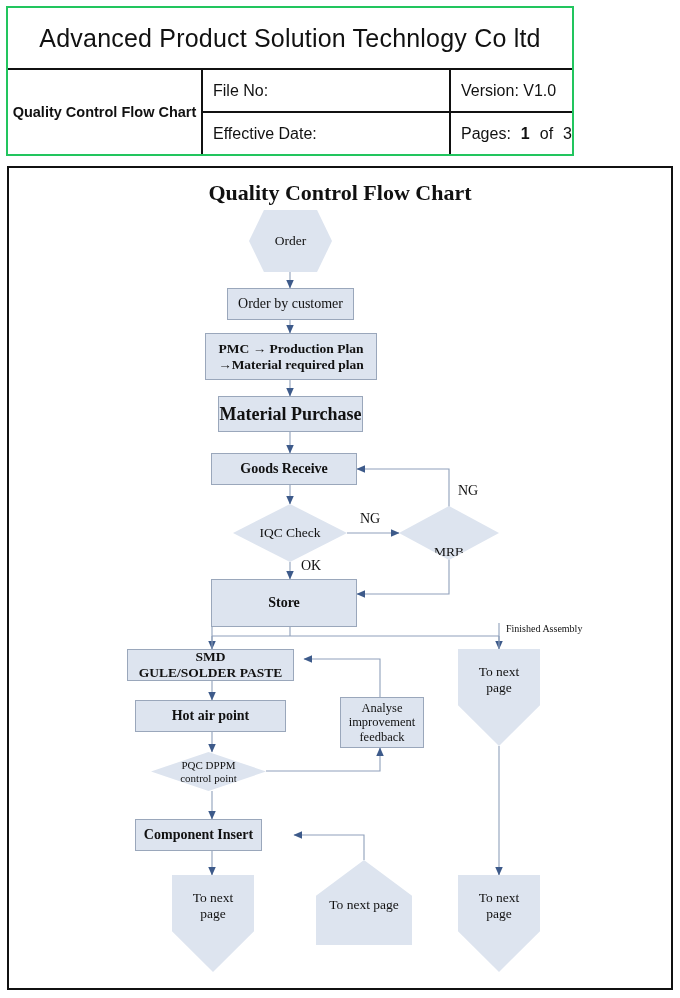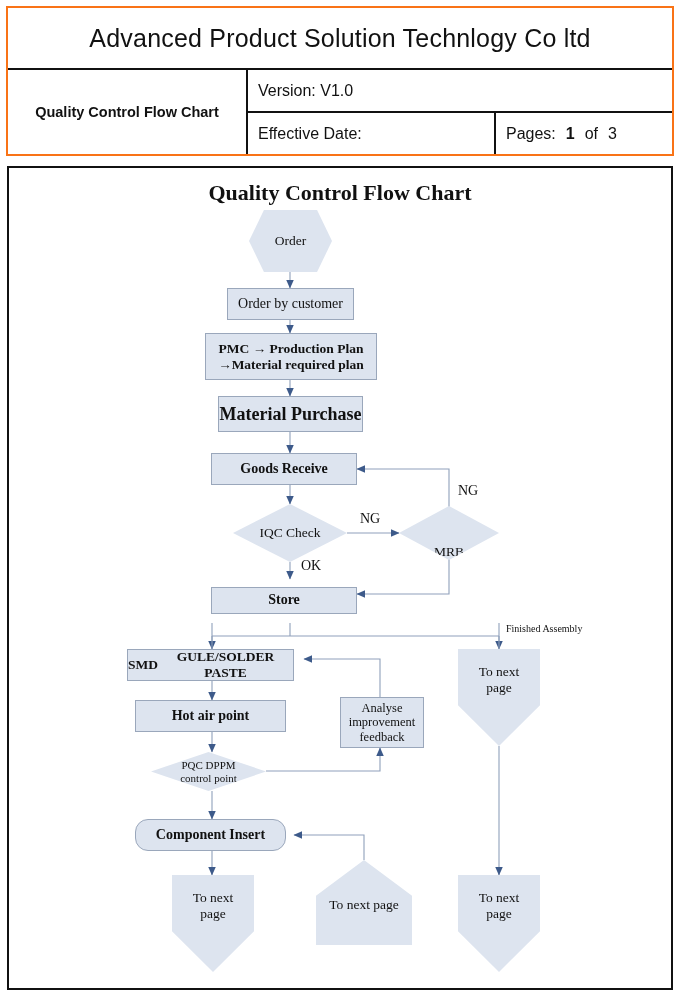--- a/index.html
+++ b/index.html
@@ -1,19 +1,19 @@
 <!DOCTYPE html>
 <html><head>
 <meta charset="utf-8">
 <style>
   html,body{margin:0;padding:0;background:#ffffff;}
   body{width:680px;height:998px;position:relative;font-family:"Liberation Sans",sans-serif;}
 
   
-  .doc-header{position:absolute;left:6px;top:6px;width:668px;border:2px solid #f97316;box-sizing:border-box;background:#fff;}
+  .doc-header{position:absolute;left:6px;top:6px;width:568px;border:2px solid #22c55e;box-sizing:border-box;background:#fff;}
   .hdr-title-row{height:60px;border-bottom:2px solid #111;display:flex;align-items:center;justify-content:center;}
   .hdr-title{font-size:25px;color:#111;font-family:"Liberation Sans",sans-serif;letter-spacing:.2px;}
   .hdr-grid{display:flex;height:84px;}
   .hdr-cell-name{width:240px;border-right:2px solid #111;display:flex;align-items:center;justify-content:center;box-sizing:border-box;}
   .hdr-cell-name span{font-weight:bold;font-size:14.5px;color:#111;}
   .hdr-right{flex:1;display:flex;flex-direction:column;}
   .hdr-rrow{flex:1;display:flex;}
   .hdr-rrow:first-child{border-bottom:2px solid #111;}
   .hdr-field{display:flex;align-items:center;padding-left:10px;box-sizing:border-box;font-size:16px;color:#111;}
   .hdr-field.f1{width:248px;border-right:2px solid #111;}
@@ -44,20 +44,21 @@
 <div class="doc-header">
   <div class="hdr-title-row">
     <span class="hdr-title">Advanced Product Solution Technlogy Co ltd</span>
   </div>
   <div class="hdr-grid">
     <div class="hdr-cell-name">
       <span>Quality Control Flow Chart</span>
     </div>
     <div class="hdr-right">
       <div class="hdr-rrow">
+        <div class="hdr-field f1">File No:</div>
         <div class="hdr-field f2">Version: V1.0</div>
       </div>
       <div class="hdr-rrow">
         <div class="hdr-field f1">Effective Date:</div>
         <div class="hdr-field f2">
           <span>Pages:</span>
             <span class="pg-sp"></span>
             <span class="pg-b">1</span>
             <span class="pg-sp"></span>
             <span>of</span>
@@ -152,45 +153,45 @@
   </div>
 
   <div class="node dia" style="left:224px;top:336px;width:114px;height:58px;font-size:13.5px;">
     <span>IQC Check</span>
   </div>
 
   <div class="node dia" style="left:390px;top:338px;width:100px;height:54px;font-size:13.5px;align-items:flex-end;">
     <span>MRB</span>
   </div>
 
-  <div class="node rect bold" style="left:202px;top:411px;width:146px;height:27px;font-size:14px;margin-top:8px;">
+  <div class="node rect bold" style="left:202px;top:411px;width:146px;height:48px;font-size:14px;">
     <span>Store</span>
   </div>
 
-  <div class="node rect bold" style="left:118px;top:481px;width:167px;height:32px;font-size:13.5px;flex-direction:row;justify-content:center;">
+  <div class="node rect bold" style="left:118px;top:481px;width:167px;height:32px;font-size:13.5px;flex-direction:column;justify-content:center;">
     <span>SMD</span>
     <span>GULE/SOLDER PASTE</span>
   </div>
 
   <div class="node rect bold" style="left:126px;top:532px;width:151px;height:32px;font-size:14px;">
     <span>Hot air point</span>
   </div>
 
   <div class="node dia" style="left:142px;top:584px;width:115px;height:39px;font-size:11px;flex-direction:column;justify-content:center;">
     <span>PQC  DPPM</span>
     <span>control point</span>
   </div>
 
   <div class="node rect" style="left:331px;top:529px;width:84px;height:51px;font-size:12.5px;flex-direction:column;justify-content:center;">
     <span>Analyse</span>
     <span>improvement</span>
     <span>feedback</span>
   </div>
 
-  <div class="node rect bold" style="left:126px;top:651px;width:151px;height:32px;font-size:14px;border-radius:13px;">
+  <div class="node rect bold" style="left:126px;top:651px;width:127px;height:32px;font-size:14px;">
     <span>Component Insert</span>
   </div>
 
   <div class="node pent-down" style="left:449px;top:481px;width:82px;height:97px;font-size:13.5px;flex-direction:column;justify-content:flex-start;padding-top:15px;">
     <span>To next</span>
     <span>page</span>
   </div>
 
   <div class="node pent-down" style="left:163px;top:707px;width:82px;height:97px;font-size:13.5px;flex-direction:column;justify-content:flex-start;padding-top:15px;">
     <span>To next</span>

